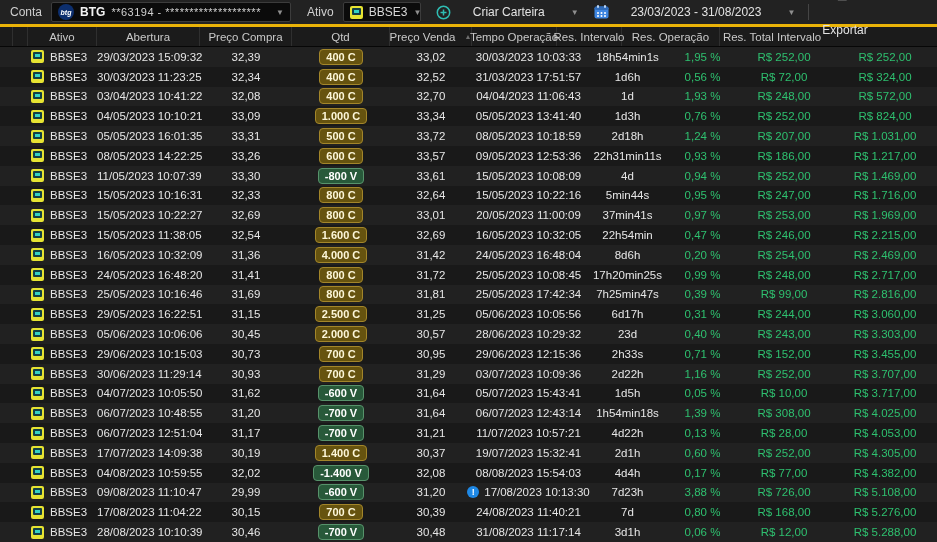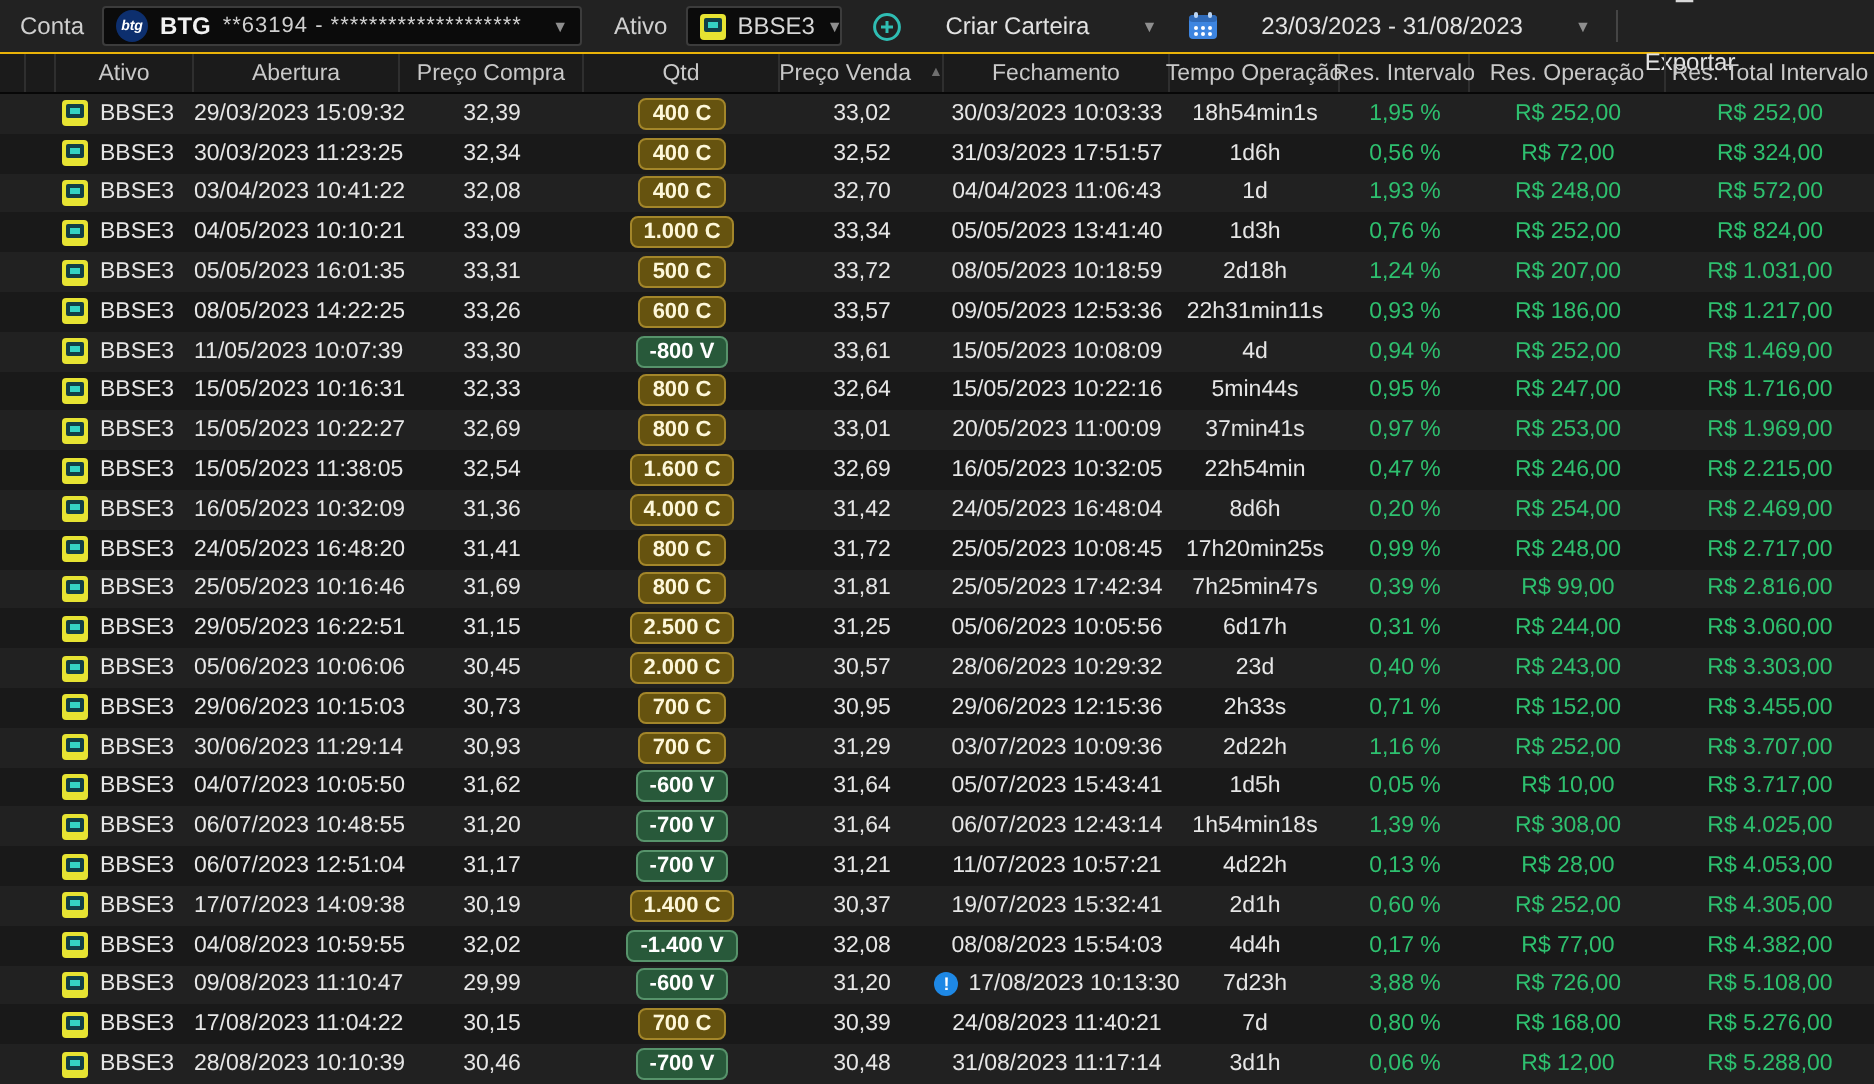--- a/index.html
+++ b/index.html
@@ -4,21 +4,21 @@
 <style>
   html,body{margin:0;padding:0;}
   body{
     width:937px;height:542px;overflow:hidden;
     background:#181818;color:#e6e6e6;
     font-family:"Liberation Sans",sans-serif;
     position:relative;
   }
   
   .toolbar{
-    height:27px;background:#222222;border-bottom:1px solid #eab308;
+    height:27px;background:#222222;border-bottom:3px solid #eab308;
     display:flex;align-items:center;box-sizing:border-box;
     padding-left:10px;font-size:12px;color:#d6d6d6;white-space:nowrap;
   }
   .tb-label{color:#cfcfcf;}
   .dd{
     height:20px;background:#0b0b0b;border:1px solid #3c3c3c;border-radius:2px;
     display:flex;align-items:center;box-sizing:border-box;
     padding:0 6px;gap:6px;margin-left:9px;cursor:pointer;
   }
   .account-dd{width:240px;}
@@ -162,23 +162,20 @@
   <div class="th w-pc">
       <span>Preço Compra</span>
     </div>
   <div class="th w-qtd">
       <span>Qtd</span>
     </div>
   <div class="th w-pv">
     <span>Preço Venda</span>
     <span class="sort-arrow">▲</span>
   </div>
-  <div class="th w-fec">
-      <span>Fechamento</span>
-    </div>
   <div class="th w-tempo">
       <span>Tempo Operação</span>
     </div>
   <div class="th w-ri">
       <span>Res. Intervalo</span>
     </div>
   <div class="th w-ro">
       <span>Res. Operação</span>
     </div>
   <div class="th w-rt" style="border-right:none;">

